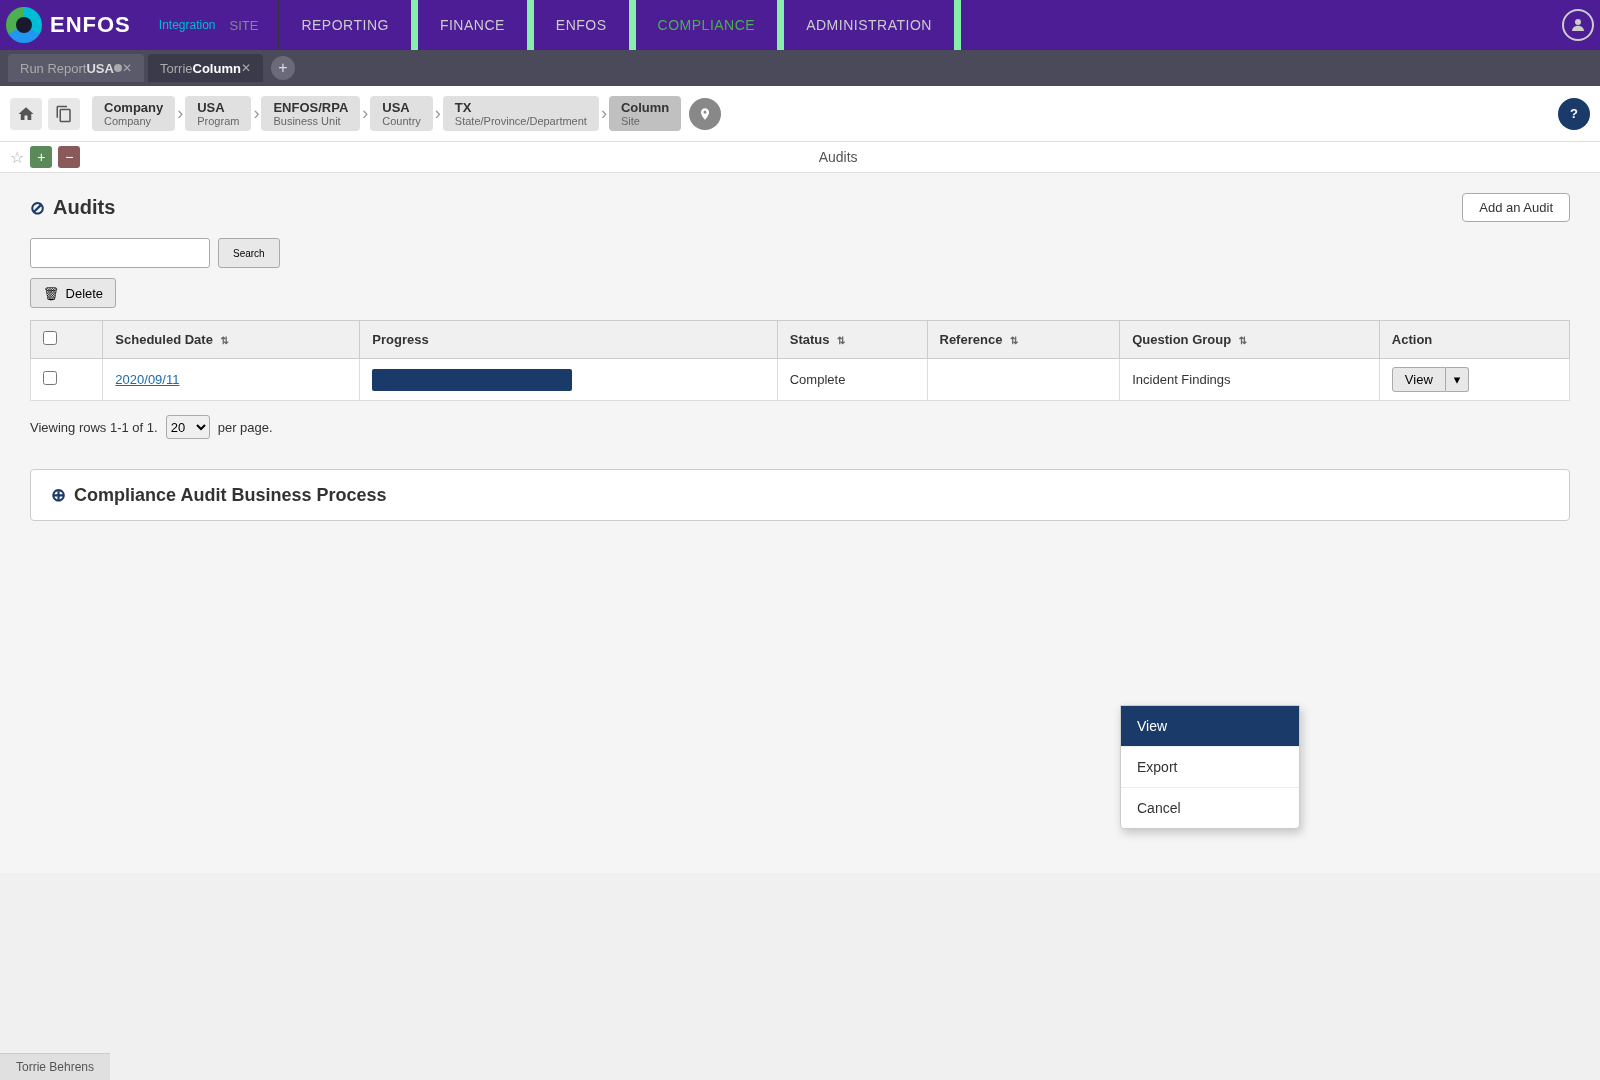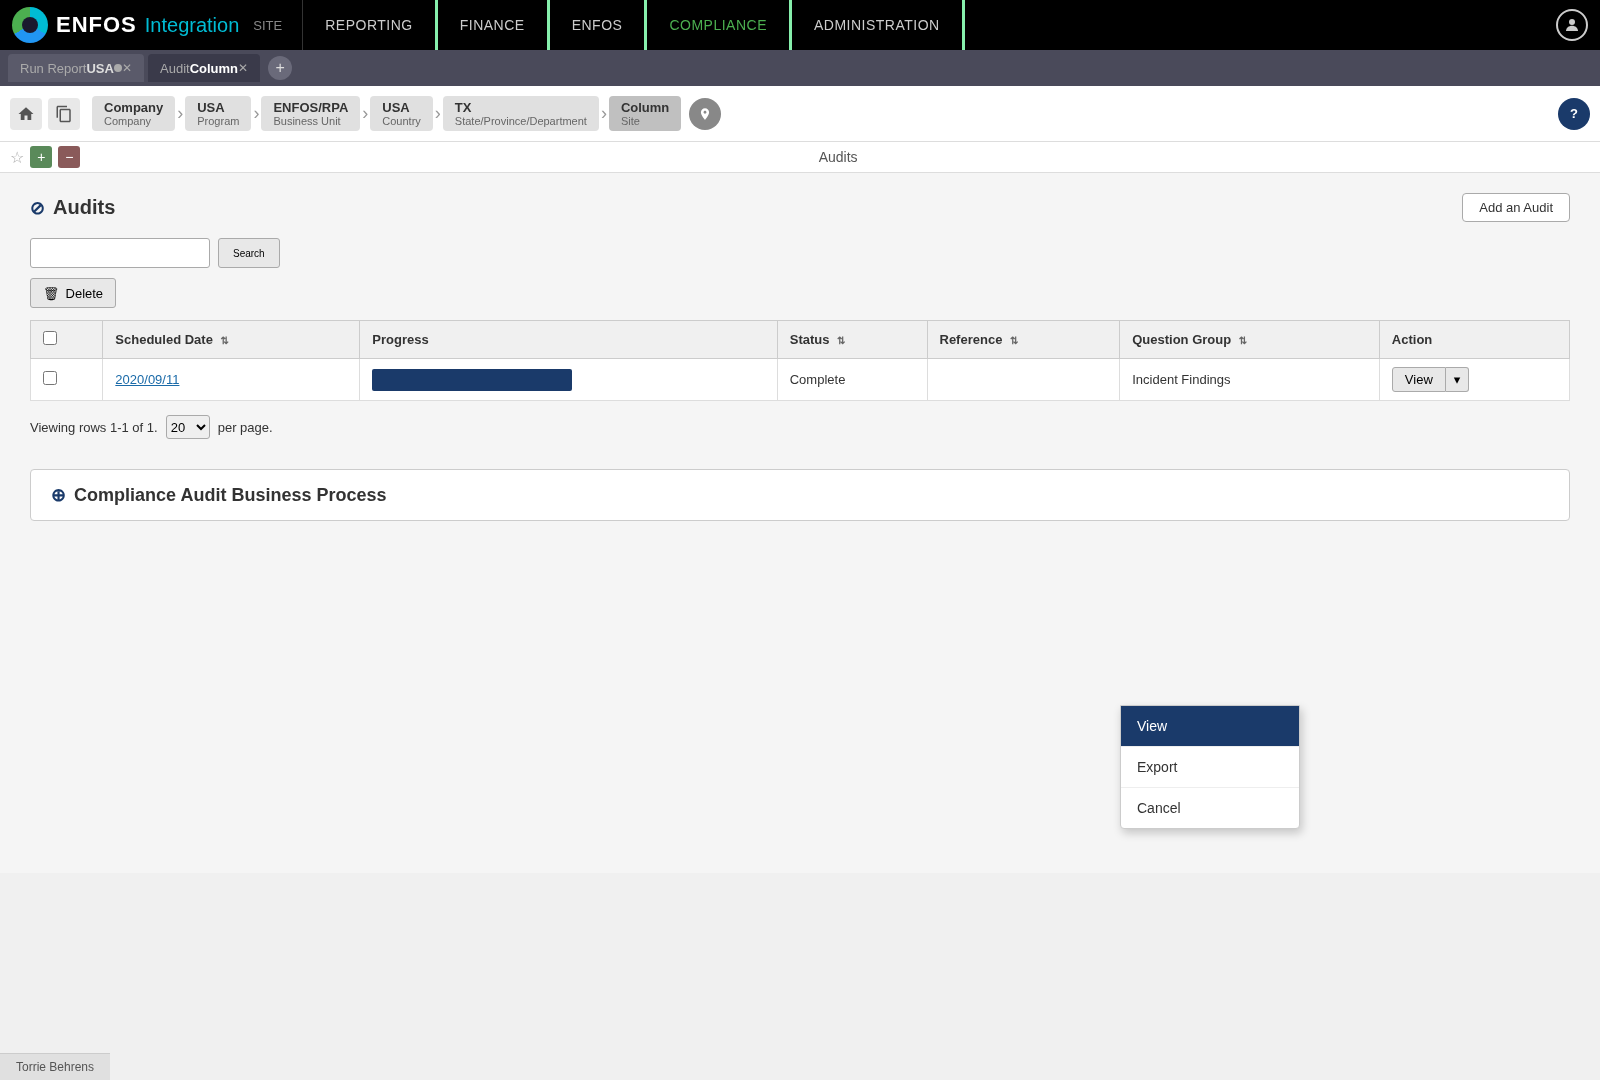--- a/index.html
+++ b/index.html
@@ -1,24 +1,24 @@
 <!DOCTYPE html>
 <html><head>
   <meta charset="utf-8">
   <style>
     * { box-sizing: border-box; margin: 0; padding: 0; }
     body { font-family: Arial, sans-serif; font-size: 13px; background: #f0f0f0; color: #333; width: 1600px; min-height: 1080px; }
 
     
     .top-nav {
-      background: #000000;
+      background: #4c1d95;
       display: flex;
       align-items: center;
       height: 50px;
-      padding: 0 12px;
+      padding: 0 6px;
       gap: 0;
     }
     .top-nav .logo {
       display: flex;
       align-items: center;
       gap: 8px;
       margin-right: 20px;
     }
     .logo-circle {
       width: 36px; height: 36px;
@@ -32,38 +32,38 @@
       background: #1a1a2e;
     }
     .logo-text-enfos {
       color: #fff;
       font-size: 22px;
       font-weight: bold;
       letter-spacing: 1px;
     }
     .logo-text-integration {
       color: #00bcd4;
-      font-size: 20px;
-      margin-left: 0;
+      font-size: 12px;
+      margin-left: 20px;
     }
     .top-nav .nav-items {
       display: flex;
       align-items: center;
       height: 100%;
       flex: 1;
     }
     .nav-item {
       color: #ccc;
       padding: 0 22px;
       height: 100%;
       display: flex;
       align-items: center;
       font-size: 14px;
       cursor: pointer;
-      border-right: 3px solid #86efac;
+      border-right: 7px solid #86efac;
       letter-spacing: 0.5px;
     }
     .nav-item:first-child { border-left: 1px solid #333; }
     .nav-item.active { color: #4caf50; }
     .nav-user {
       color: #ccc;
       font-size: 20px;
       margin-left: auto;
       cursor: pointer;
     }
@@ -434,21 +434,21 @@
 </nav>
 
 <div class="tab-bar">
   <div class="tab">
     <span style="color:#aaa;">Run Report</span>
     <span class="tab-label-bold">USA</span>
     <span style="width:8px;height:8px;border-radius:50%;background:#aaa;display:inline-block;"></span>
     <span class="tab-close">✕</span>
   </div>
   <div class="tab active">
-    <span style="color:#aaa;">Audit</span>
+    <span style="color:#aaa;">Torrie</span>
     <span class="tab-label-bold">Column</span>
     <span class="tab-close">✕</span>
   </div>
   <div class="tab-add">+</div>
 </div>
 
 <div class="breadcrumb-bar">
   <div class="breadcrumb-icons">
     <div class="bc-icon">
       <svg width="18" height="18" viewBox="0 0 24 24" fill="#555">

